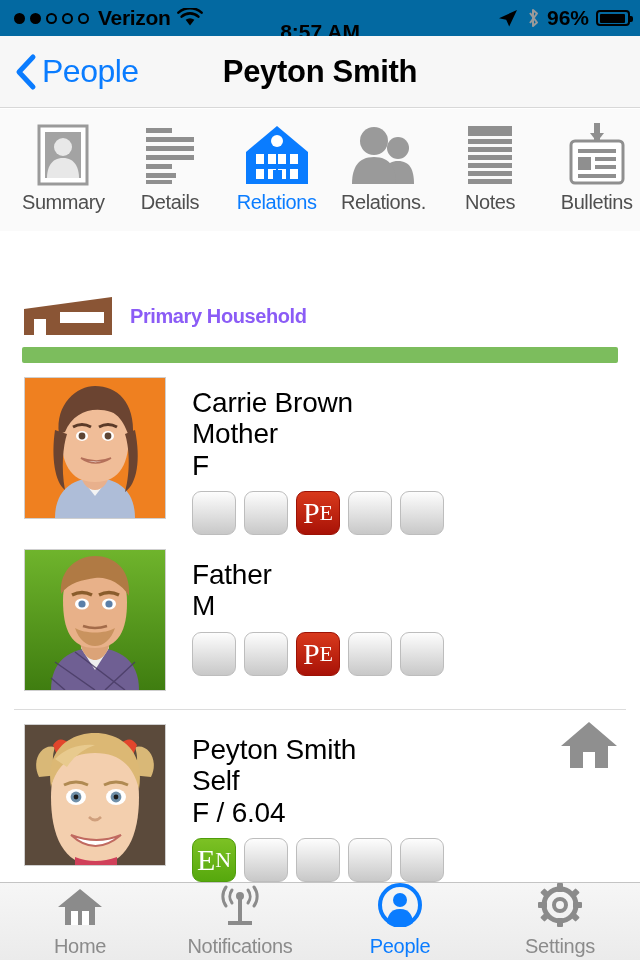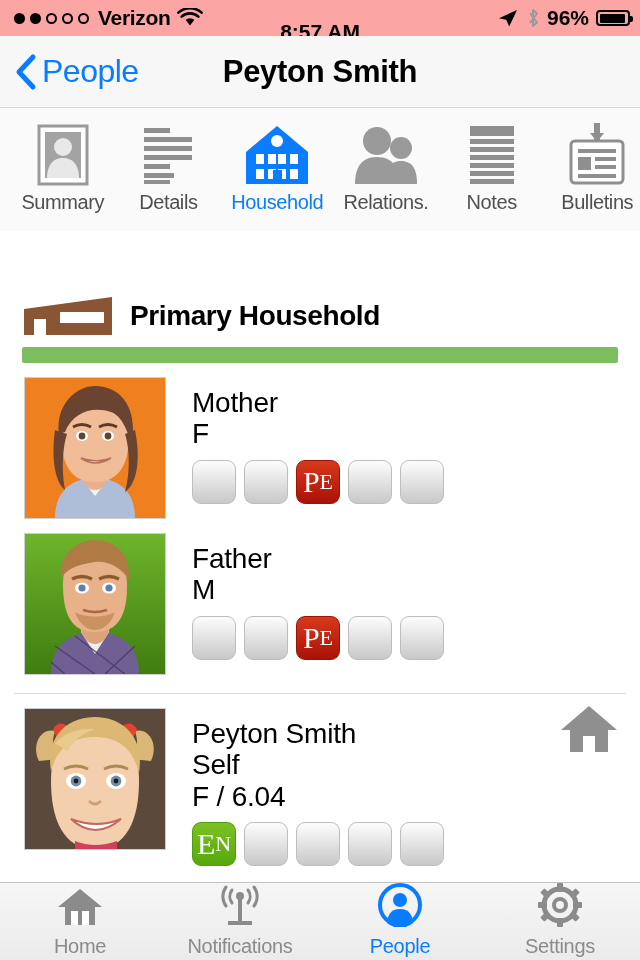--- a/index.html
+++ b/index.html
@@ -7,21 +7,21 @@
     width:640px; height:960px;
     font-family:"Liberation Sans", sans-serif;
     background:#ffffff;
     overflow:hidden;
   }
   #app { position:relative; width:640px; height:960px; background:#fff; }
 
   
   .statusbar{
     position:absolute; top:0; left:0; width:640px; height:36px;
-    background:#fca5a5;
+    background:#0369a1;
     display:flex; align-items:center;
     font-size:22px; font-weight:bold; color:#000;
   }
   .sb-left{ position:absolute; left:14px; display:flex; align-items:center; gap:6px; }
   .dots{ display:flex; align-items:center; gap:5px; }
   .dot{ width:11px; height:11px; border-radius:50%; border:2px solid #000; }
   .dot.filled{ background:#000; }
   .carrier{ font-size:21px; font-weight:bold; letter-spacing:-0.3px; margin-left:3px;}
   .sb-center{ position:absolute; left:0; width:640px; text-align:center; font-size:21px; font-weight:bold;margin-top:28px;}
   .sb-right{ position:absolute; right:10px; display:flex; align-items:center; gap:7px; }
@@ -57,21 +57,21 @@
   .seg-label{ font-size:20px; color:#4f4f4f; margin-top:2px; letter-spacing:-0.4px;}
   .seg.active .seg-label{ color:#0a7cff; }
 
   
   .content{ position:absolute; top:231px; left:0; width:640px; bottom:78px; background:#fff; overflow:hidden;}
 
   .section-head{
     display:flex; align-items:center; gap:16px;
     padding:64px 0 0 22px;
   }
-  .section-title{ font-size:28px; font-weight:bold; color:#000000; letter-spacing:-0.4px;}
+  .section-title{ font-size:20px; font-weight:bold; color:#8b5cf6; letter-spacing:-0.4px;}
   .progress-track{
     margin:10px 22px 0 22px; height:16px; background:#7cbd5d; border-radius:2px;
   }
 
   .row{ display:flex; padding:14px 0 0 24px; position:relative; }
   .avatar{ width:142px; height:142px; flex:none; border:1px solid #cfcfcf; overflow:hidden; }
   .info{ margin-left:26px; padding-top:10px; }
   .p-name{ font-size:28px; color:#000; line-height:1.12; letter-spacing:-0.2px;}
   .p-rel { font-size:28px; color:#000; line-height:1.12; letter-spacing:-0.2px;}
   .p-meta{ font-size:28px; color:#000; line-height:1.12; letter-spacing:-0.2px;}
@@ -191,21 +191,21 @@
             <rect x="34" y="30" width="8" height="10"></rect>
               <rect x="46" y="30" width="8" height="10"></rect>
             <rect x="12" y="45" width="8" height="10"></rect>
               <rect x="24" y="45" width="8" height="10"></rect>
             <rect x="34" y="45" width="8" height="10"></rect>
               <rect x="46" y="45" width="8" height="10"></rect>
           </g>
           <rect x="29" y="46" width="9" height="14" fill="#0a7cff"></rect>
         </svg>
       </div>
-      <span class="seg-label">Household</span>
+      <span class="seg-label">Relations</span>
     </div>
 
     <div class="seg">
       <div class="seg-ico">
         <svg width="66" height="62" viewBox="0 0 66 62">
           <circle cx="48" cy="24" r="11" fill="#9a9a9a"></circle>
           <path d="M48 37 C36 37 32 46 32 60 L64 60 C64 46 60 37 48 37Z" fill="#9a9a9a"></path>
           <circle cx="24" cy="17" r="14" fill="#9a9a9a"></circle>
           <path d="M24 33 C8 33 2 44 2 60 L46 60 C46 44 40 33 24 33Z" fill="#9a9a9a"></path>
         </svg>
@@ -273,20 +273,21 @@
           <ellipse cx="57" cy="58" rx="6" ry="5" fill="#fff"></ellipse>
             <circle cx="57" cy="58" r="3.4" fill="#5d4534"></circle>
           <ellipse cx="83" cy="58" rx="6" ry="5" fill="#fff"></ellipse>
             <circle cx="83" cy="58" r="3.4" fill="#5d4534"></circle>
           <path d="M48 49 Q57 44 66 49" stroke="#5a3a28" stroke-width="3" fill="none"></path>
           <path d="M74 49 Q83 44 92 49" stroke="#5a3a28" stroke-width="3" fill="none"></path>
           <path d="M56 80 Q70 90 86 80 Q72 86 56 80Z" fill="#fff" stroke="#b4705a" stroke-width="1.6"></path>
         </svg>
       </div>
       <div class="info">
+        <div class="p-name">Carrie Brown</div>
         <div class="p-rel">Mother</div>
         <div class="p-meta">F</div>
         <div class="badges">
           <div class="badge"></div>
           <div class="badge"></div>
           <div class="badge pe">
               <span class="big">P</span>
               <span class="small">E</span>
             </div>
           <div class="badge"></div>

